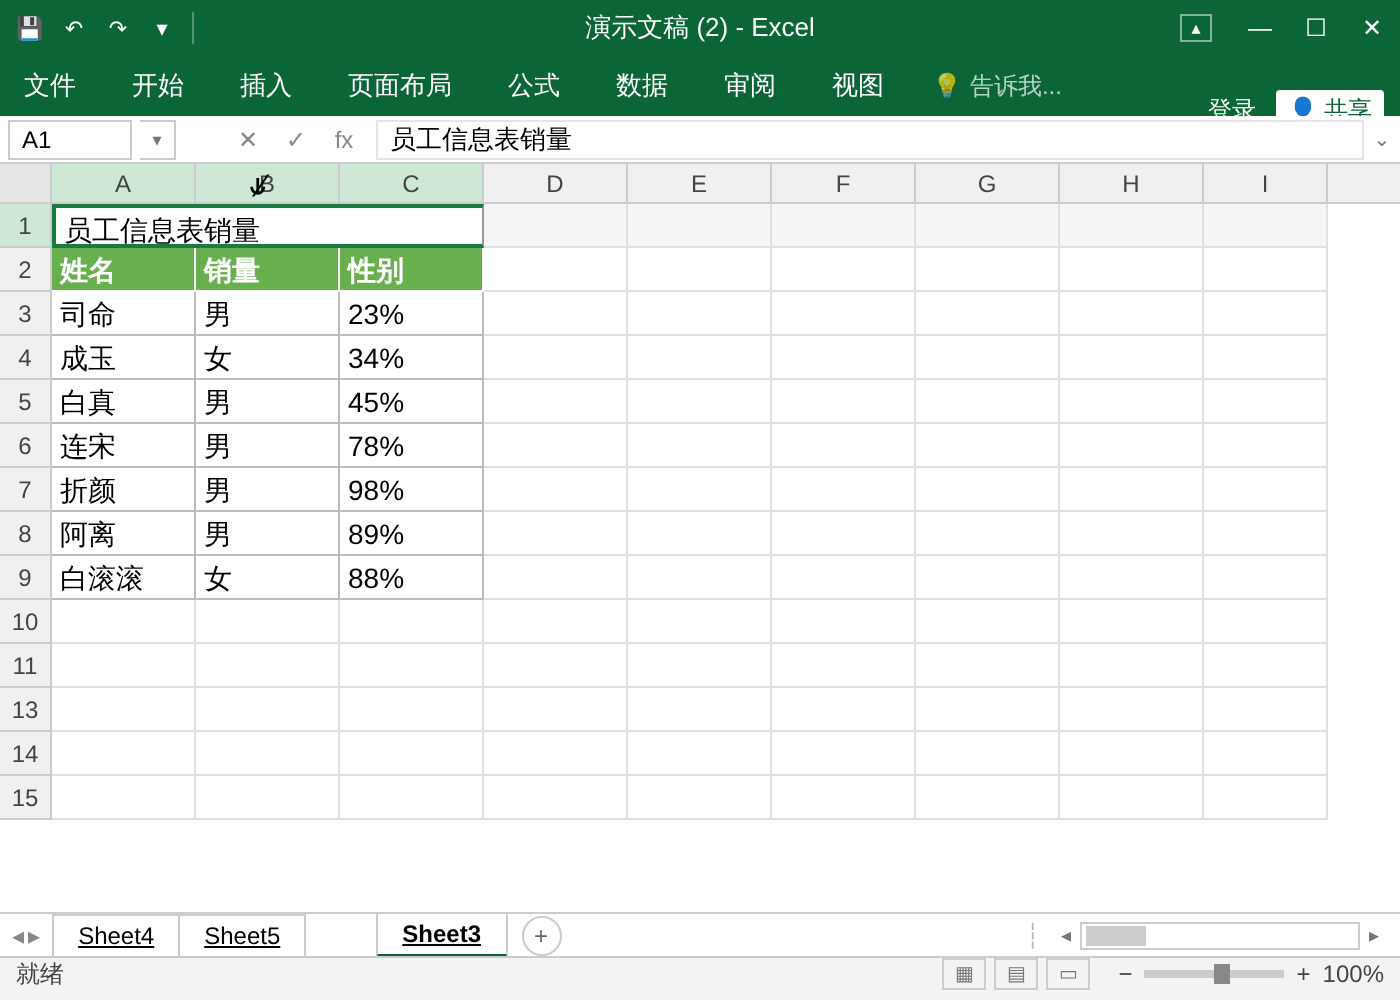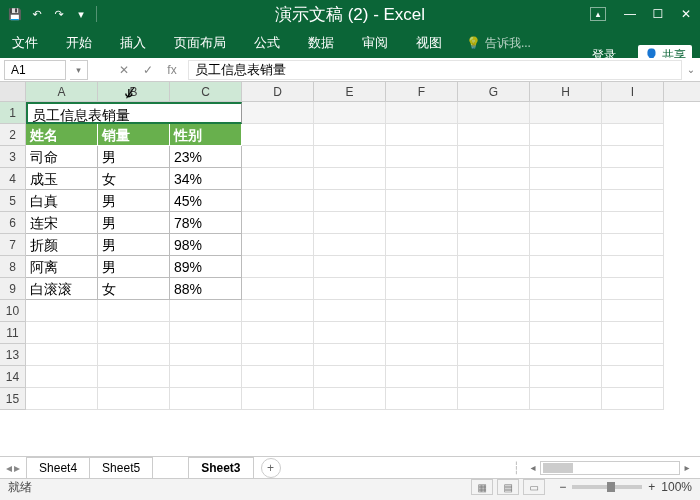--- a/index.html
+++ b/index.html
@@ -3,30 +3,30 @@
 <meta charset="utf-8">
 <style>
 * { margin: 0; padding: 0; box-sizing: border-box; font-family: "Microsoft YaHei", "Segoe UI", sans-serif; }
 body { width: 700px; height: 500px; background: #fff; overflow: hidden; display: flex; flex-direction: column; font-size: 12px; }
 
 
 .titlebar { background: #0b6537; height: 28px; display: flex; align-items: center; color: #fff; position: relative; }
 .qat { display: flex; align-items: center; gap: 4px; padding-left: 6px; }
 .qat .ico { width: 18px; height: 18px; display: flex; align-items: center; justify-content: center; font-size: 11px; cursor: pointer; }
 .qat .sep { width: 1px; height: 16px; background: rgba(255,255,255,.3); margin: 0 2px; }
-.title { position: absolute; left: 50%; transform: translateX(-50%); font-size: 17px; }
+.title { position: absolute; left: 50%; transform: translateX(-50%); font-size: 13px; }
 .wincontrols { margin-left: auto; display: flex; align-items: center; }
 .wincontrols .wc { width: 28px; height: 28px; display: flex; align-items: center; justify-content: center; cursor: pointer; font-size: 12px; }
 .wincontrols .ribbonopt { border: 1px solid rgba(255,255,255,.5); width: 16px; height: 14px; margin-right: 10px; display:flex; align-items:center; justify-content:center; font-size:9px;}
 
 
 .ribbon { background: #0b6537; height: 30px; display: flex; align-items: center; padding: 0 8px; color: #fff; gap: 20px; }
 .ribbon .tab { font-size: 13px; cursor: pointer; padding: 6px 4px; }
 .ribbon .tellme { opacity: .7; display: flex; align-items: center; gap: 4px; font-size: 12px; }
-.ribbon .right { margin-left: auto; display: flex; align-items: center; gap: 22px; margin-top: 24px; }
+.ribbon .right { margin-left: auto; display: flex; align-items: center; gap: 10px; margin-top: 24px; }
 .ribbon .share { background: #fff; color: #0b6537; padding: 2px 6px; border-radius: 2px; font-size: 12px; display:flex; align-items:center; gap:3px;}
 
 
 .formulabar { height: 24px; display: flex; align-items: center; border-bottom: 1px solid #ccc; background: #fff; }
 .namebox { width: 62px; height: 20px; border: 1px solid #ccc; margin: 0 4px; padding: 0 6px; font-size: 12px; display:flex; align-items:center;}
 .namebox-dd { width: 18px; height: 20px; border: 1px solid #ccc; border-left:none; display:flex;align-items:center;justify-content:center; color:#777; font-size:9px; margin-right:20px;}
 .fnbtns { display: flex; align-items: center; gap: 8px; padding: 0 8px; color: #888; }
 .fnbtns span { width: 16px; text-align: center; cursor: pointer; }
 .fx { }
 .formula-input { flex: 1; height: 20px; border: 1px solid #e4e4e4; padding: 0 6px; font-size: 13px; display:flex; align-items:center;}
@@ -48,21 +48,21 @@
 .hdr { background: #68b04d !important; color: #fff; font-weight: bold; text-align: left; border-right: 1px solid #fff !important; border-bottom:1px solid #fff !important;}
 .datacell { text-align: left; border-right:1px solid #bbb !important; border-bottom:1px solid #bbb !important;}
 .mergedtitle { width: 216px; }
 
 .wA{width:72px}.wB{width:72px}.wC{width:72px}.wD{width:72px}.wE{width:72px}.wF{width:72px}.wG{width:72px}.wH{width:72px}.wI{width:62px}
 
 
 .sheetbar { height: 22px; display: flex; align-items: center; border-top: 1px solid #ccc; background: #fff; font-size: 12px; }
 .sheetnav { display:flex; gap:2px; padding:0 6px; color:#888;}
 .sheetnav span{cursor:pointer;}
-.sheettabs { display: flex; align-items: flex-start; height: 100%; }
+.sheettabs { display: flex; align-items: center; height: 100%; text-decoration: underline; }
 .stab { padding: 3px 12px; border: 1px solid #ccc; border-bottom: none; background: #fff; margin-right: -1px; cursor: pointer; }
 .stab.active { background: #fff; border-bottom: 2px solid #0b6537; font-weight: bold; margin-left: 36px; }
 .addsheet { width: 20px; height: 20px; border: 1px solid #ccc; border-radius: 50%; display: flex; align-items: center; justify-content: center; margin-left: 8px; cursor: pointer; color: #666; }
 .hscroll { flex:1; display:flex; align-items:center; justify-content:flex-end; padding-right:6px;}
 .hscroll .track{ flex:0 0 140px; height:14px; border:1px solid #ccc; position:relative; display:flex; align-items:center;}
 .hscroll .thumb{ width:30px; height:10px; background:#ccc; margin-left:2px;}
 .hscroll .arr{ width:14px; text-align:center; color:#777; cursor:pointer; font-size:10px;}
 
 
 .statusbar { height: 22px; background: #f3f3f3; border-top: 1px solid #ccc; display: flex; align-items: flex-start; padding: 0 8px; font-size: 12px; color: #444; }

